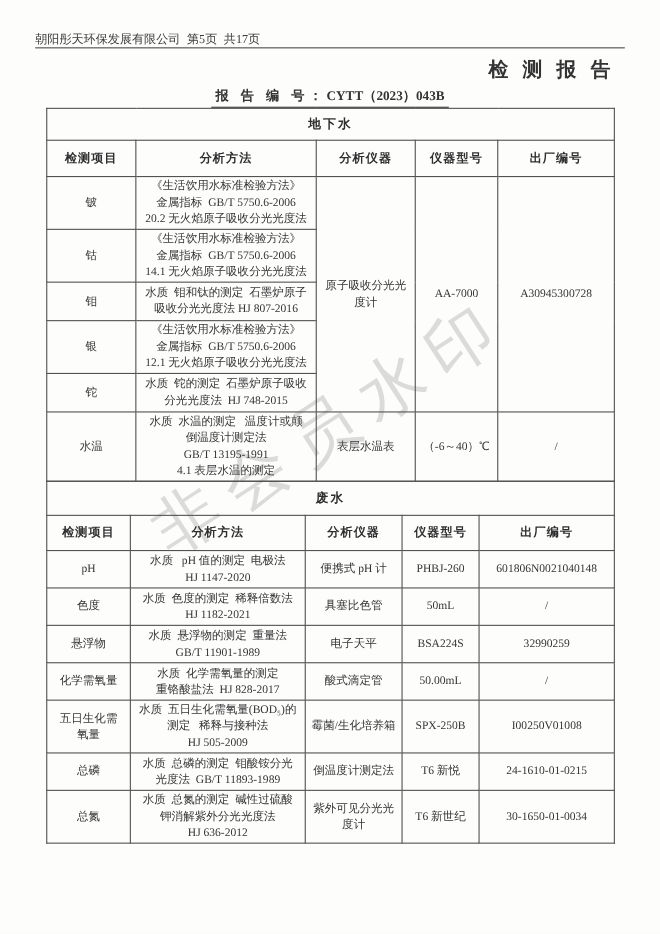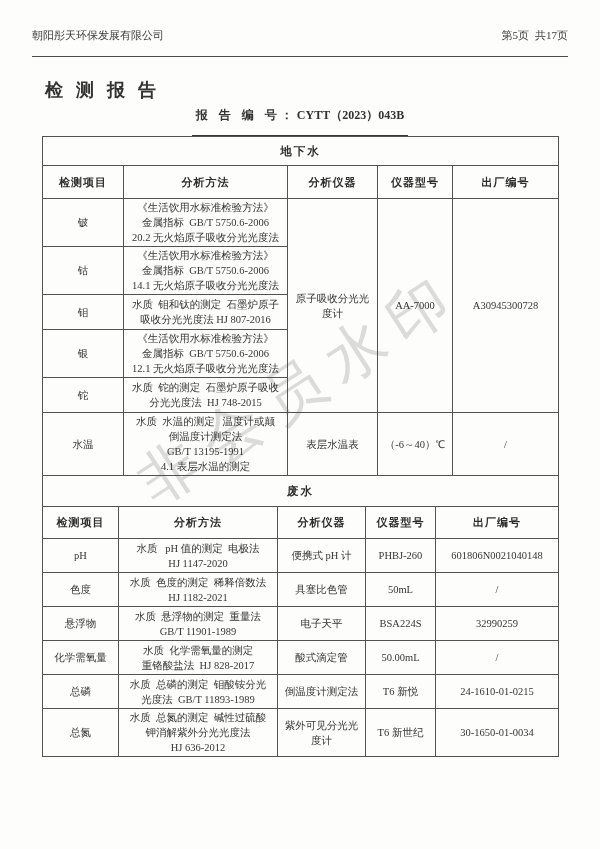--- a/index.html
+++ b/index.html
@@ -21,39 +21,39 @@
     left:55px; top:348px; width:490px;
     text-align:center;
     font-size:60px; letter-spacing:14px;
     color:rgba(178,178,178,0.45);
     transform:rotate(-33deg);
     pointer-events:none;
     white-space:nowrap;
   }
   
   .doc-header {
-    display:flex; justify-content:space-between; align-items:flex-end;
+    display:flex; align-items:flex-end;
     border-bottom:1.5px solid #4a4a4a;
-    padding-bottom:13px;
+    padding-bottom:0;
     font-size:11px;
   }
   .pageinfo span { margin-left:6px; }
   .title {
-    text-align:left;
+    text-align:right;
     font-size:18px; font-weight:bold;
     letter-spacing:13px; text-indent:13px;
-    margin-top:21px;
+    margin-top:7px;
     color:#333;
   }
   .report-line-wrap { text-align:center; margin-top:3px; }
   .report-line {
     display:inline-block;
     font-size:12px; font-weight:bold;
     border-bottom:1.5px solid #3a3a3a;
-    padding:0 4px 11px 4px;
+    padding:0 4px 1px 4px;
     color:#333;
   }
   .report-line .rl { letter-spacing:4px; }
   .section-title {
     font-size:12.5px; font-weight:bold;
     letter-spacing:1px;
     margin:20px 0 9px 2px;
     color:#333;
   }
   
@@ -221,20 +221,30 @@
             <td>32990259</td>
           </tr>
           <tr class="h33">
             <td>化学需氧量</td>
             <td>水质  化学需氧量的测定
 重铬酸盐法  HJ 828-2017</td>
             <td>酸式滴定管</td>
             <td>50.00mL</td>
             <td>/</td>
           </tr>
+          <tr class="h46">
+            <td>五日生化需
+氧量</td>
+            <td>水质  五日生化需氧量(BOD₅)的
+测定   稀释与接种法
+HJ 505-2009</td>
+            <td>霉菌/生化培养箱</td>
+            <td>SPX-250B</td>
+            <td>I00250V01008</td>
+          </tr>
           <tr class="h33">
             <td>总磷</td>
             <td>水质  总磷的测定  钼酸铵分光
 光度法  GB/T 11893-1989</td>
             <td>倒温度计测定法</td>
             <td>T6 新悦</td>
             <td>24-1610-01-0215</td>
           </tr>
           <tr class="h43">
             <td>总氮</td>

